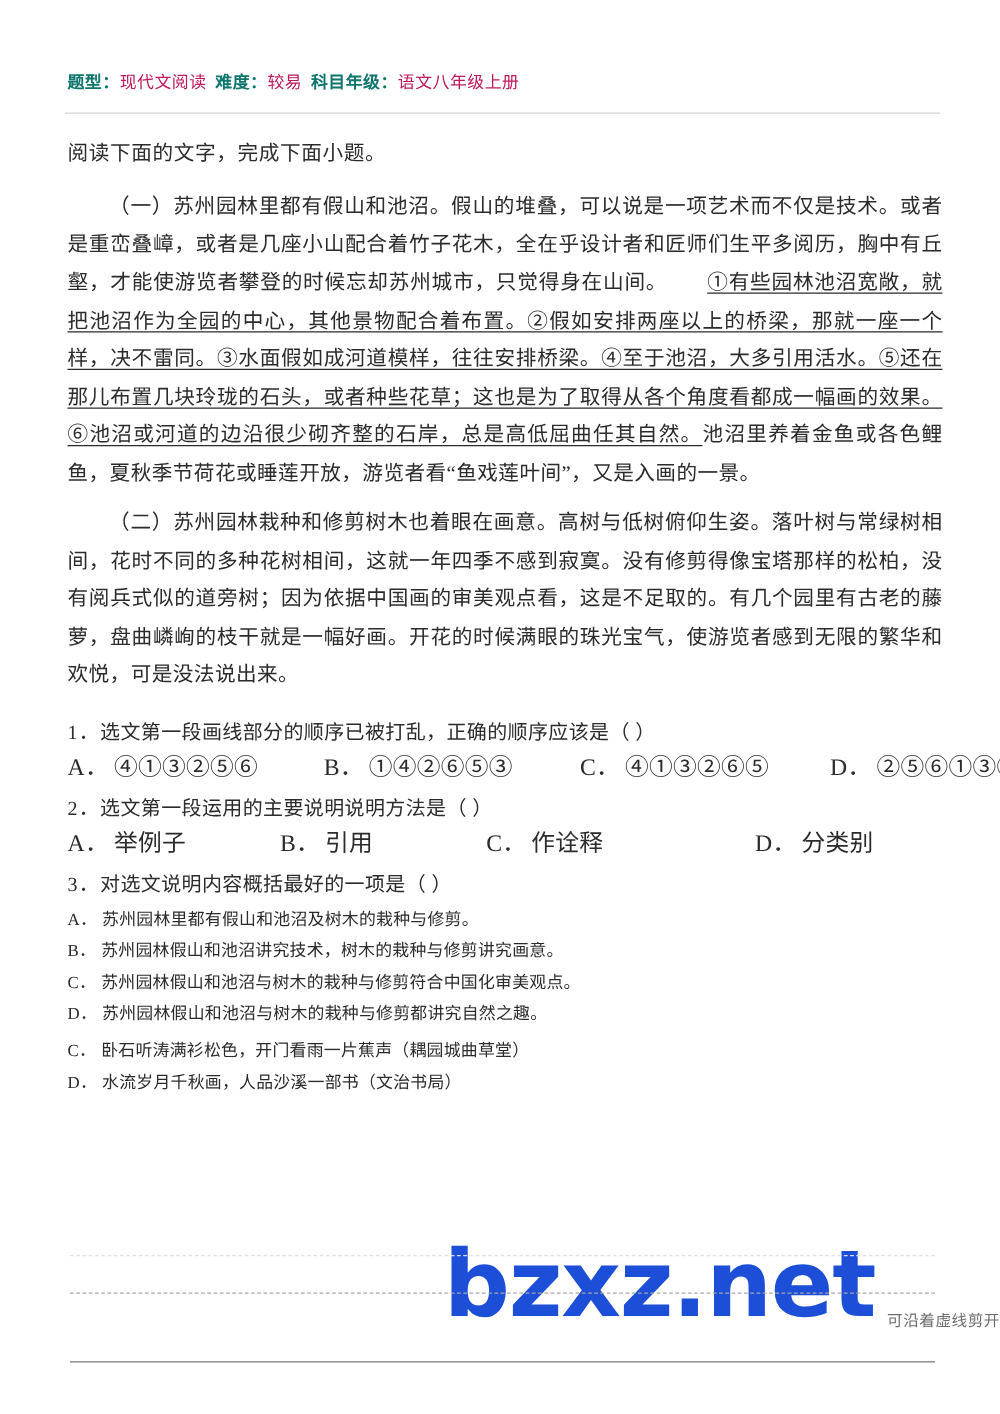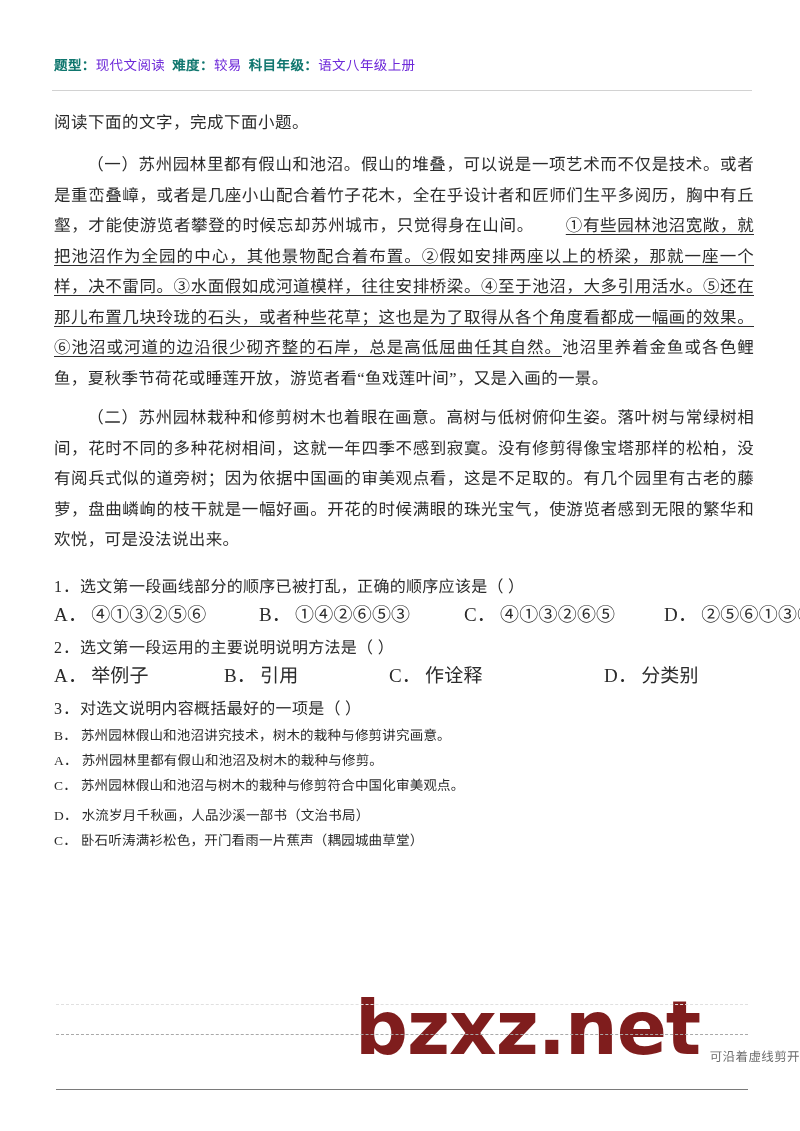--- a/index.html
+++ b/index.html
@@ -49,21 +49,21 @@
     width: 700px;
     font-size: 13.5px;
     color: #5f5f5f;
     white-space: nowrap;
     letter-spacing: .4px;
   }
   #meta-header .lbl {
     font-weight: 700;
     color: #0f766e;
   }
-  #meta-header .val { color: #6d28d9; }
+  #meta-header .val { color: #be185d; }
   #meta-header .gap { display: inline-block; width: 7px; }
 
   #header-rule {
     position: absolute;
     left: 52px;
     top: 90px;
     width: 700px;
     height: 1px;
     background: #d2d2d2;
   }
@@ -180,21 +180,21 @@
     font-size: 12.5px;
     font-style: italic;
     color: #14532d;
     letter-spacing: .6px;
     font-family: "Liberation Serif", "DejaVu Serif", serif;
   }
 </style>
 </head>
 <body>
 
-<div id="watermark" style="color: #7f1d1d;">bzxz.net</div>
+<div id="watermark" style="color: #1d4ed8;">bzxz.net</div>
 
 <div id="page">
 
   <div id="meta-header">
     <span class="lbl">题型：</span><span class="val">现代文阅读</span><span class="gap"></span><span class="lbl">难度：</span><span class="val">较易</span><span class="gap"></span><span class="lbl">科目年级：</span><span class="val">语文八年级上册</span>
   </div>
   <div id="header-rule"></div>
 
   <div id="content">
 
@@ -216,30 +216,31 @@
       <div class="q-block">
         <p class="q-stem"><span class="qnum">2．</span><span>选文第一段运用的主要说明说明方法是（        ）</span></p>
         <div class="opts-inline w-q2">
           <span class="opt"><span class="tag">A．</span><span>举例子</span></span><span class="opt"><span class="tag">B．</span><span>引用</span></span><span class="opt"><span class="tag">C．</span><span>作诠释</span></span><span class="opt"><span class="tag">D．</span><span>分类别</span></span>
         </div>
       </div>
 
       <div class="q-block">
         <p class="q-stem"><span class="qnum">3．</span><span>对选文说明内容概括最好的一项是（        ）</span></p>
         <div class="opts-stacked">
+          <span class="opt"><span class="tag">A．</span><span>苏州园林里都有假山和池沼及树木的栽种与修剪。</span></span>
           <span class="opt"><span class="tag">B．</span><span>苏州园林假山和池沼讲究技术，树木的栽种与修剪讲究画意。</span></span>
-          <span class="opt"><span class="tag">A．</span><span>苏州园林里都有假山和池沼及树木的栽种与修剪。</span></span>
           <span class="opt"><span class="tag">C．</span><span>苏州园林假山和池沼与树木的栽种与修剪符合中国化审美观点。</span></span>
+          <span class="opt"><span class="tag">D．</span><span>苏州园林假山和池沼与树木的栽种与修剪都讲究自然之趣。</span></span>
         </div>
       </div>
 
       <div class="q-block">
         <div class="opts-stacked">
+          <span class="opt"><span class="tag">C．</span><span>卧石听涛满衫松色，开门看雨一片蕉声（耦园城曲草堂）</span></span>
           <span class="opt"><span class="tag">D．</span><span>水流岁月千秋画，人品沙溪一部书（文治书局）</span></span>
-          <span class="opt"><span class="tag">C．</span><span>卧石听涛满衫松色，开门看雨一片蕉声（耦园城曲草堂）</span></span>
         </div>
       </div>
 
     </div>
   </div>
 
   <div id="dashed-top"></div>
   <div id="dashed-main"></div>
   <div id="cut-note">可沿着虚线剪开</div>
   <div id="footer-rule"></div>

